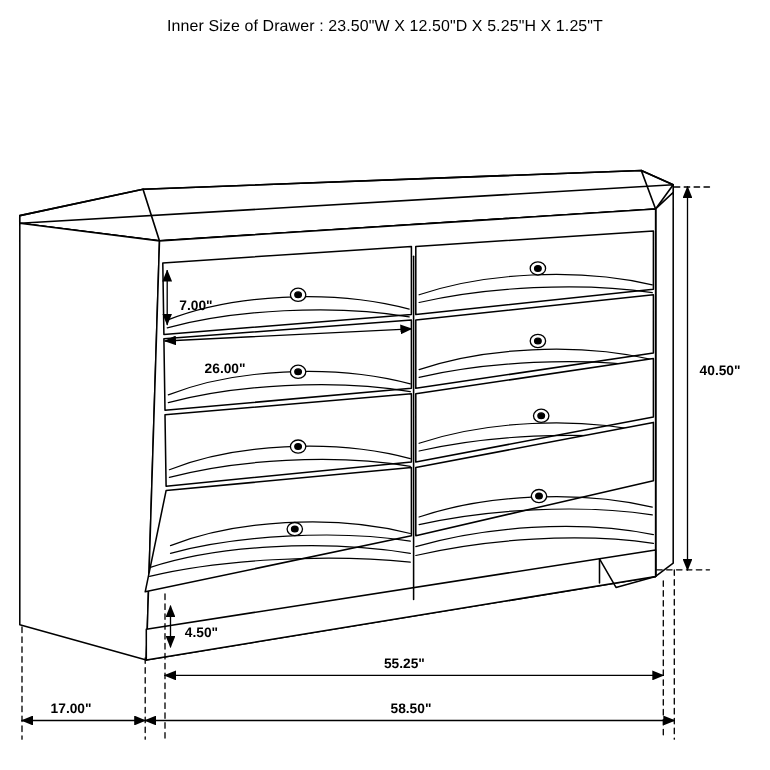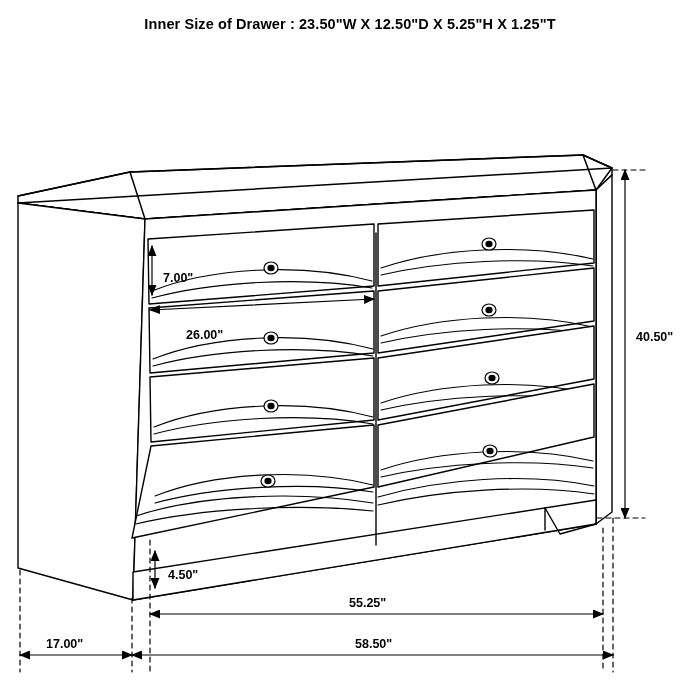--- a/index.html
+++ b/index.html
@@ -19,21 +19,21 @@
     width: 700px;
     height: 700px;
   }
   #title {
     position: absolute;
     left: 0;
     top: 16px;
     width: 700px;
     text-align: center;
     font-size: 14.5px;
-    font-weight: bold;
+    font-weight: normal;
     color: #000000;
     letter-spacing: 0.1px;
   }
   svg#drawing {
     position: absolute;
     left: 0;
     top: 0;
   }
   .dimlabel {
     position: absolute;

